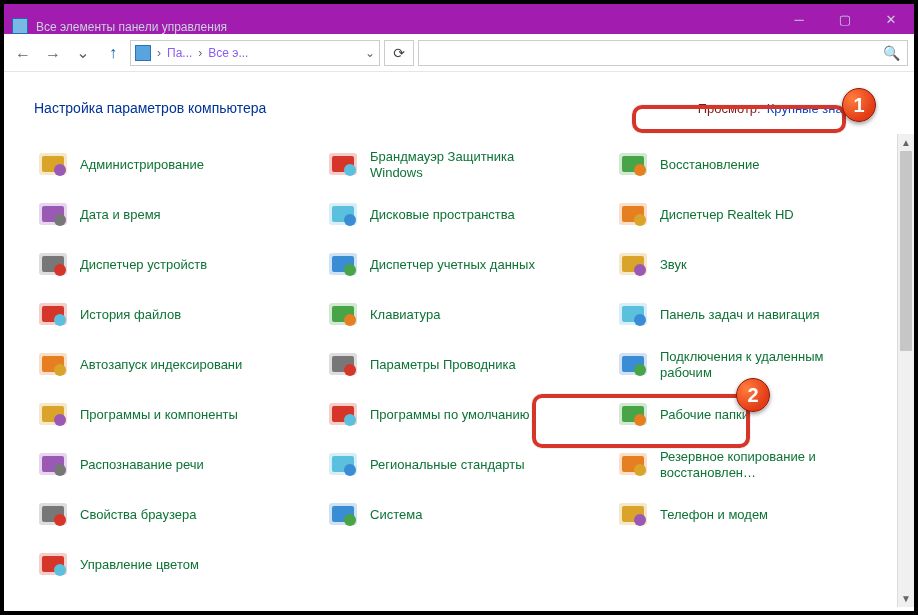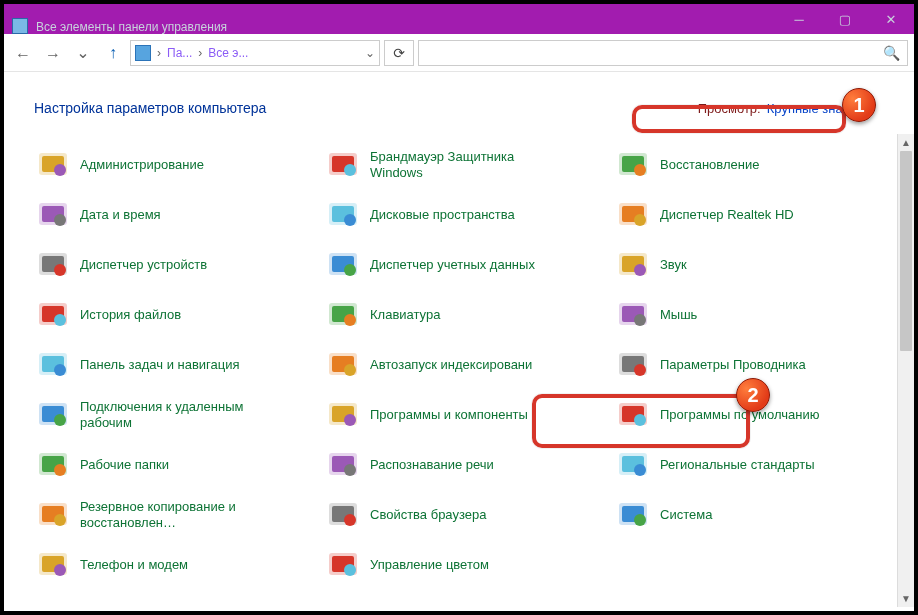--- a/index.html
+++ b/index.html
@@ -196,30 +196,20 @@
             <rect x="3" y="5" width="28" height="22" rx="3" fill="#47a447" opacity=".25"></rect>
             <rect x="6" y="8" width="22" height="16" rx="2" fill="#47a447"></rect>
             <circle cx="24" cy="22" r="6" fill="#e67e22"></circle>
           </svg>
         </div>
         <div class="lbl">Клавиатура</div>
       </div>
       <div class="item">
         <div class="ic">
           <svg viewBox="0 0 34 34">
-            <rect x="3" y="5" width="28" height="22" rx="3" fill="#9b59b6" opacity=".25"></rect>
-            <rect x="6" y="8" width="22" height="16" rx="2" fill="#9b59b6"></rect>
-            <circle cx="24" cy="22" r="6" fill="#777"></circle>
-          </svg>
-        </div>
-        <div class="lbl">Мышь</div>
-      </div>
-      <div class="item">
-        <div class="ic">
-          <svg viewBox="0 0 34 34">
             <rect x="3" y="5" width="28" height="22" rx="3" fill="#5bc0de" opacity=".25"></rect>
             <rect x="6" y="8" width="22" height="16" rx="2" fill="#5bc0de"></rect>
             <circle cx="24" cy="22" r="6" fill="#3a8cd4"></circle>
           </svg>
         </div>
         <div class="lbl">Панель задач и навигация</div>
       </div>
       <div class="item">
         <div class="ic">
           <svg viewBox="0 0 34 34">

